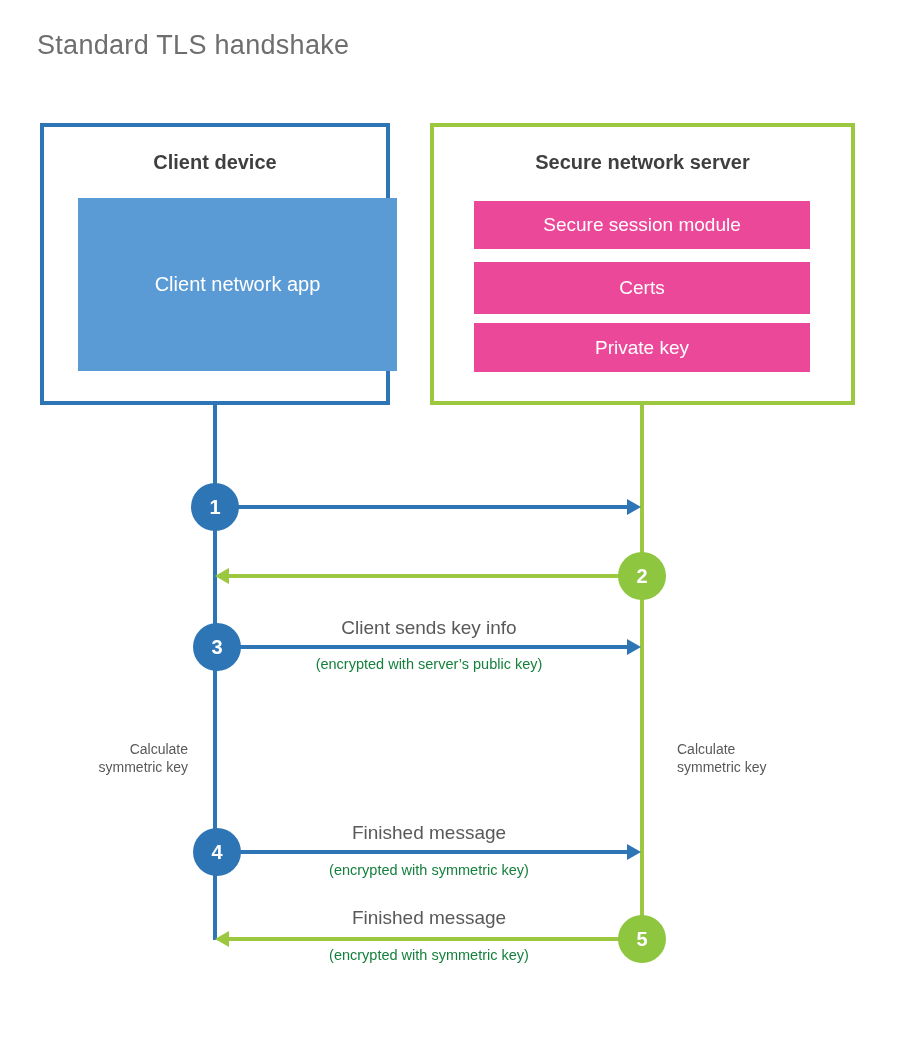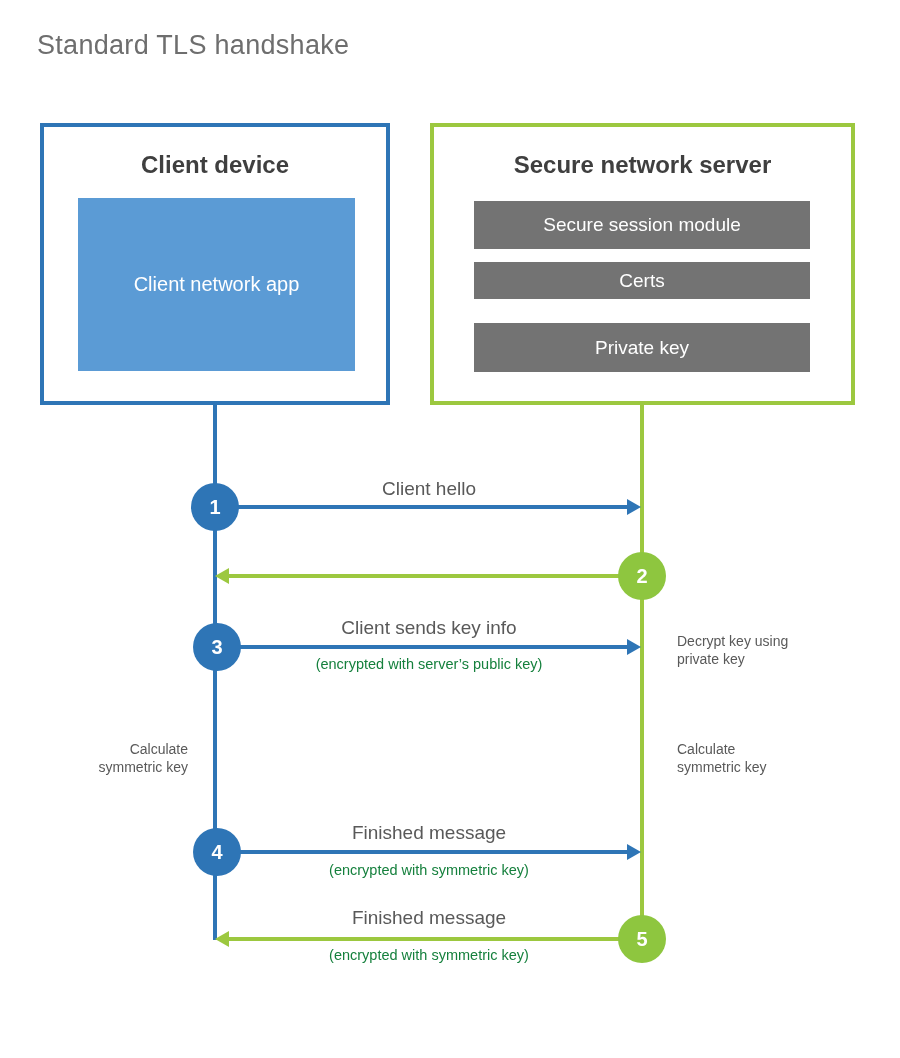--- a/index.html
+++ b/index.html
@@ -28,46 +28,46 @@
     background: #ffffff;
     top: 123px;
     height: 282px;
   }
   .client-box { left: 40px; width: 350px; border: 4px solid #2e75b6; }
   .server-box { left: 430px; width: 425px; border: 4px solid #9cc83f; }
   .actor-title {
     position: absolute;
     left: 0; right: 0; top: 24px;
     text-align: center;
-    font-size: 24px;
+    font-size: 20px;
     font-weight: 700;
     color: #3f3f3f;
   }
   .client-app {
-    left: 78px; top: 198px; width: 277px; height: 173px;
+    left: 78px; top: 198px; width: 319px; height: 173px;
     background: #5b9bd5;
     display: flex; align-items: center; justify-content: center;
   }
   .client-app span {
     display: inline-block;
     width: 190px;
     text-align: center;
     color: #ffffff;
     font-size: 20px;
     line-height: 1.55;
   }
   .server-bar {
     left: 474px; width: 336px;
-    background: #737373;
+    background: #ec4899;
     display: flex; align-items: center; justify-content: center;
     color: #ffffff;
     font-size: 19px;
   }
   .bar-1 { top: 201px; height: 48px; }
-  .bar-2 { top: 262px; height: 37px; }
+  .bar-2 { top: 262px; height: 52px; }
   .bar-3 { top: 323px; height: 49px; text-align: right; }
 
   
   .lifeline { width: 4px; top: 405px; }
   .lifeline.blue  { left: 213px; height: 535px; background: #2e75b6; }
   .lifeline.green { left: 640px; height: 535px; background: #9cc83f; }
 
   
   .hline { height: 4px; }
   .hline.blue  { background: #2e75b6; }
@@ -131,35 +131,33 @@
   <div class="abs actor-box server-box">
     <div class="actor-title">Secure network server</div>
   </div>
   <div class="abs server-bar bar-1">Secure session module</div>
   <div class="abs server-bar bar-2">Certs</div>
   <div class="abs server-bar bar-3">Private key</div>
 
   <div class="abs lifeline blue"></div>
   <div class="abs lifeline green"></div>
 
-  <div class="abs msg-label" style="top:478px">Client hello</div>
   <div class="abs hline blue" style="left:216px; top:505px; width:412px;"></div>
   <div class="abs head right blue" style="left:627px; top:499px;"></div>
   <div class="abs badge blue" style="left:191px; top:483px;">1</div>
 
   <div class="abs hline green" style="left:229px; top:574px; width:390px;"></div>
   <div class="abs head left green" style="left:215px; top:568px;"></div>
   <div class="abs badge green" style="left:618px; top:552px;">2</div>
 
   <div class="abs msg-label" style="top:617px">Client sends key info</div>
   <div class="abs hline blue" style="left:216px; top:645px; width:412px;"></div>
   <div class="abs head right blue" style="left:627px; top:639px;"></div>
   <div class="abs msg-sub" style="top:656px">(encrypted with server’s public key)</div>
   <div class="abs badge blue" style="left:193px; top:623px;">3</div>
-  <div class="abs side-note note-decrypt">Decrypt key using private key</div>
 
   <div class="abs side-note note-calc-left">Calculate symmetric key</div>
   <div class="abs side-note note-calc-right">Calculate symmetric key</div>
 
   <div class="abs msg-label" style="top:822px">Finished message</div>
   <div class="abs hline blue" style="left:216px; top:850px; width:412px;"></div>
   <div class="abs head right blue" style="left:627px; top:844px;"></div>
   <div class="abs msg-sub" style="top:862px">(encrypted with symmetric key)</div>
   <div class="abs badge blue" style="left:193px; top:828px;">4</div>
 

